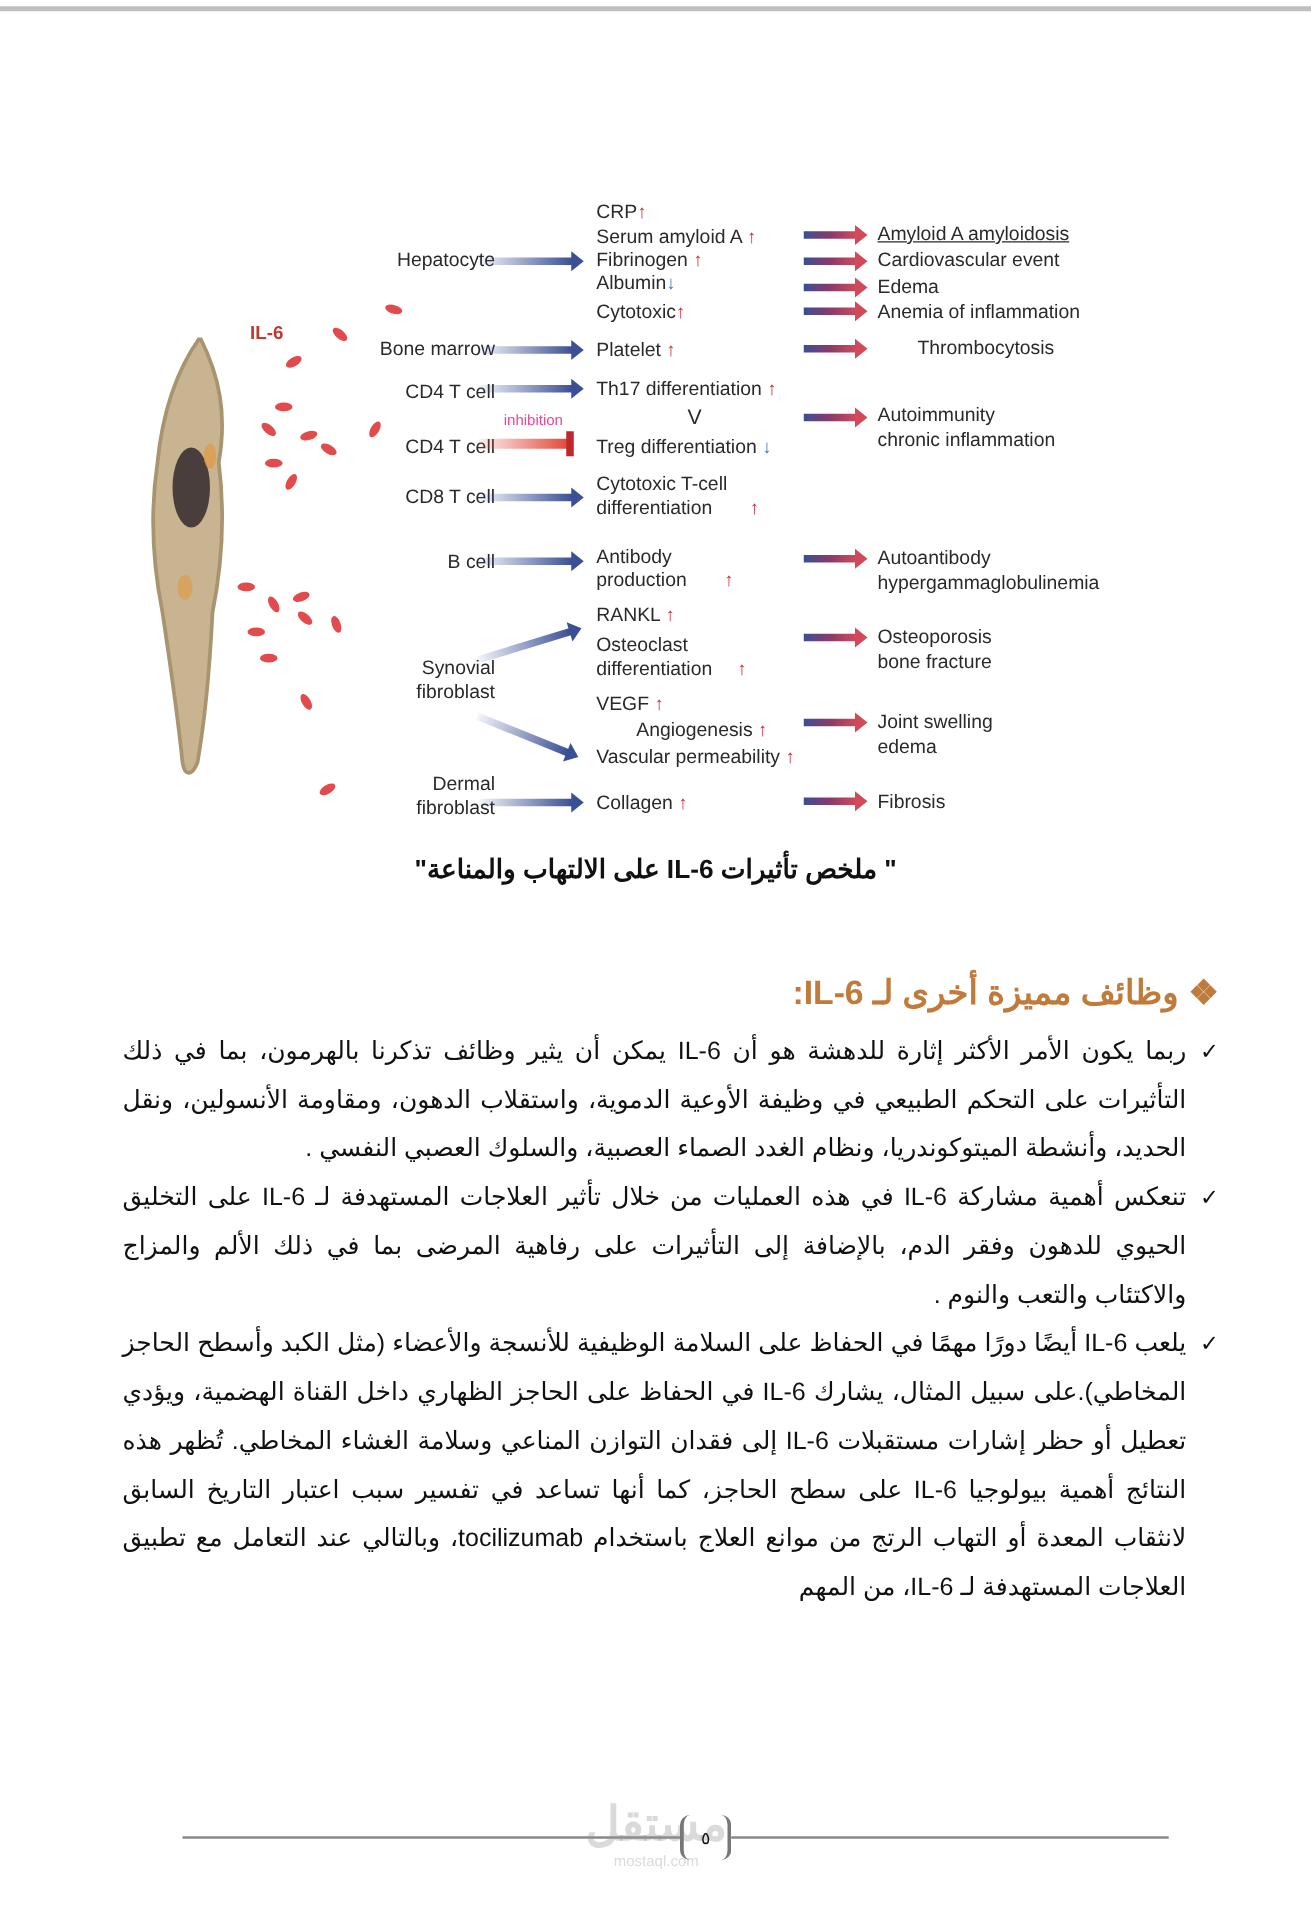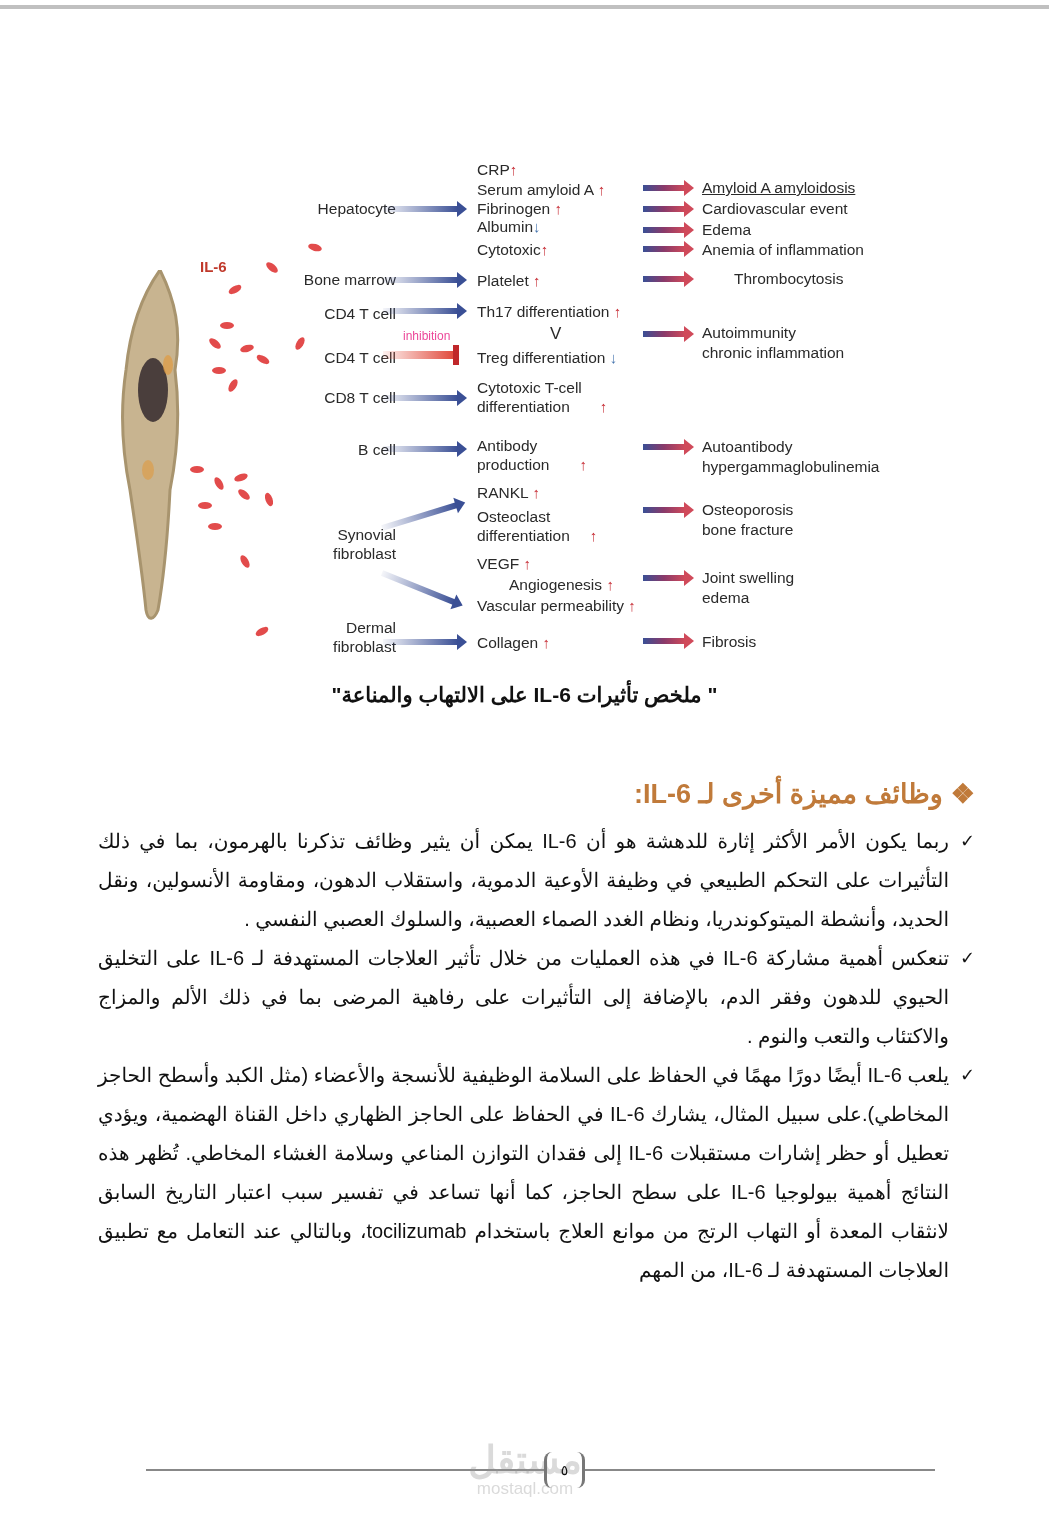--- a/index.html
+++ b/index.html
@@ -36,21 +36,21 @@
   .body-list { position: absolute; left: 98px; right: 74px; top: 822px; direction: rtl; }
   .body-item { position: relative; padding-right: 26px; font-size: 20px; line-height: 39px; color: #111; text-align: justify; }
   .body-item .check { position: absolute; right: 0; top: 0; font-size: 18px; color: #111; }
 
   .footer-rule { position: absolute; top: 1469px; height: 2px; background: #888; }
   .footer-rule.left { left: 146px; width: 398px; }
   .footer-rule.right { left: 585px; width: 350px; }
   .page-num { position: absolute; left: 544px; top: 1452px; width: 41px; height: 36px; border-left: 3px solid #777; border-right: 3px solid #777; border-radius: 8px; text-align: center; font-size: 14px; line-height: 36px; color: #111; }
   .watermark { position: absolute; left: 440px; top: 1440px; width: 170px; text-align: center; color: rgba(150,150,150,0.35); }
   .watermark .ar { font-size: 38px; font-weight: bold; line-height: 40px; }
-  .watermark .en { font-size: 17px; line-height: 18px; }
+  .watermark .en { font-size: 12px; line-height: 18px; }
 </style>
 </head>
 <body>
 
 <div class="top-rule"></div>
 
 <div class="figure">
 
   <svg class="cell-body" viewBox="0 0 70 360" width="70" height="360">
     <path d="M40 0 C55 30 62 60 55 100 C60 140 58 180 50 220 C48 260 45 300 38 340 C34 350 28 352 26 340 C22 300 16 260 10 220 C2 180 0 140 6 100 C10 60 22 25 40 0 Z" fill="#c8b490" stroke="#a8946e" stroke-width="3"></path>

